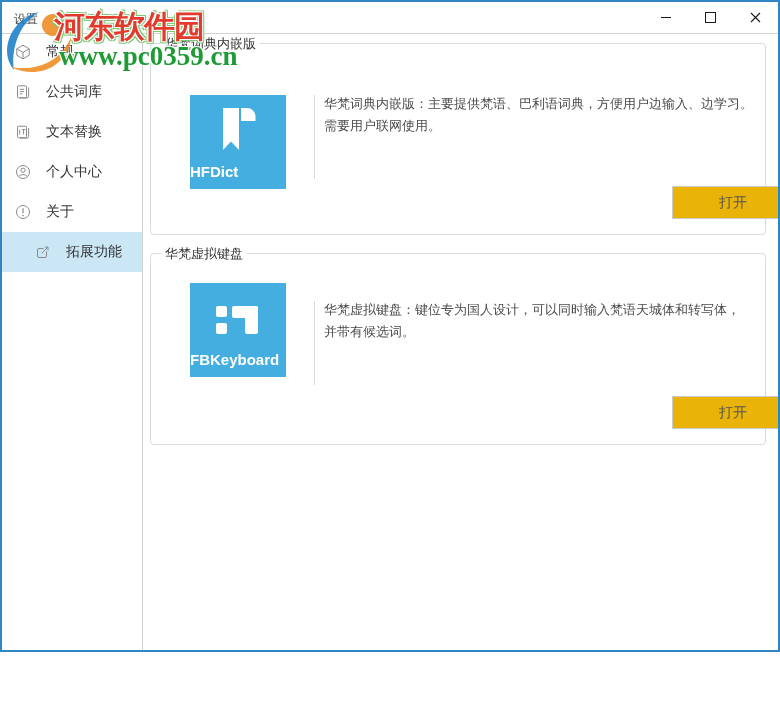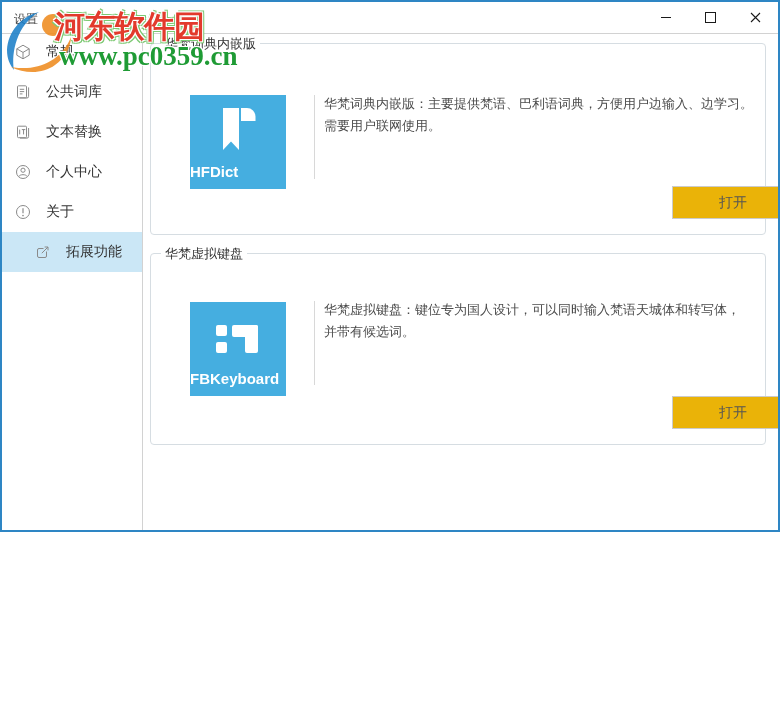--- a/index.html
+++ b/index.html
@@ -1,17 +1,17 @@
 <!DOCTYPE html>
 <html><head>
 <meta charset="utf-8">
 <style>
   html,body{margin:0;padding:0;background:#fff;}
   .window{
-    position:relative;width:780px;height:532px;box-sizing:border-box;
+    position:relative;width:780px;height:652px;box-sizing:border-box;
     border:2px solid #2e86c4;background:#fff;overflow:hidden;
     font-family:"Liberation Sans","DejaVu Sans",sans-serif;color:#333;
   }
   
   .titlebar{position:absolute;left:0;top:0;right:0;height:31px;border-bottom:1px solid #d2d2d2;background:#fff;}
   .title{position:absolute;left:12px;top:9px;font-size:12px;color:#444;}
   .controls{position:absolute;right:0;top:0;height:31px;display:flex;}
   .ctrl{width:45px;height:31px;display:flex;align-items:center;justify-content:center;cursor:pointer;}
   .glyph-min{width:10px;height:0;border-top:1px solid #1a1a1a;}
   .glyph-max{width:9px;height:9px;border:1px solid #1a1a1a;}
@@ -138,21 +138,21 @@
   <div class="desc" style="top:91px">
     <div>华梵词典内嵌版：主要提供梵语、巴利语词典，方便用户边输入、边学习。</div>
     <div>需要用户联网使用。</div>
   </div>
 
   <button class="open-btn" style="top:184px">打开</button>
 
   <div class="groupbox" style="top:251px"></div>
   <span class="group-label" style="top:243px">华梵虚拟键盘</span>
 
-  <div class="tile" style="top:300px">
+  <div class="tile" style="top:281px">
     <svg width="44" height="30" viewBox="0 0 44 30" style="top:22px">
       <rect x="0" y="1" width="11" height="11" rx="2" fill="#ffffff"></rect>
       <rect x="0" y="18" width="11" height="11" rx="2" fill="#ffffff"></rect>
       <rect x="16" y="1" width="26" height="12" rx="2" fill="#ffffff"></rect>
       <rect x="29" y="1" width="13" height="28" rx="2" fill="#ffffff"></rect>
     </svg>
     <div class="tile-label">FBKeyboard</div>
   </div>
 
   <div class="vsep" style="top:299px"></div>

